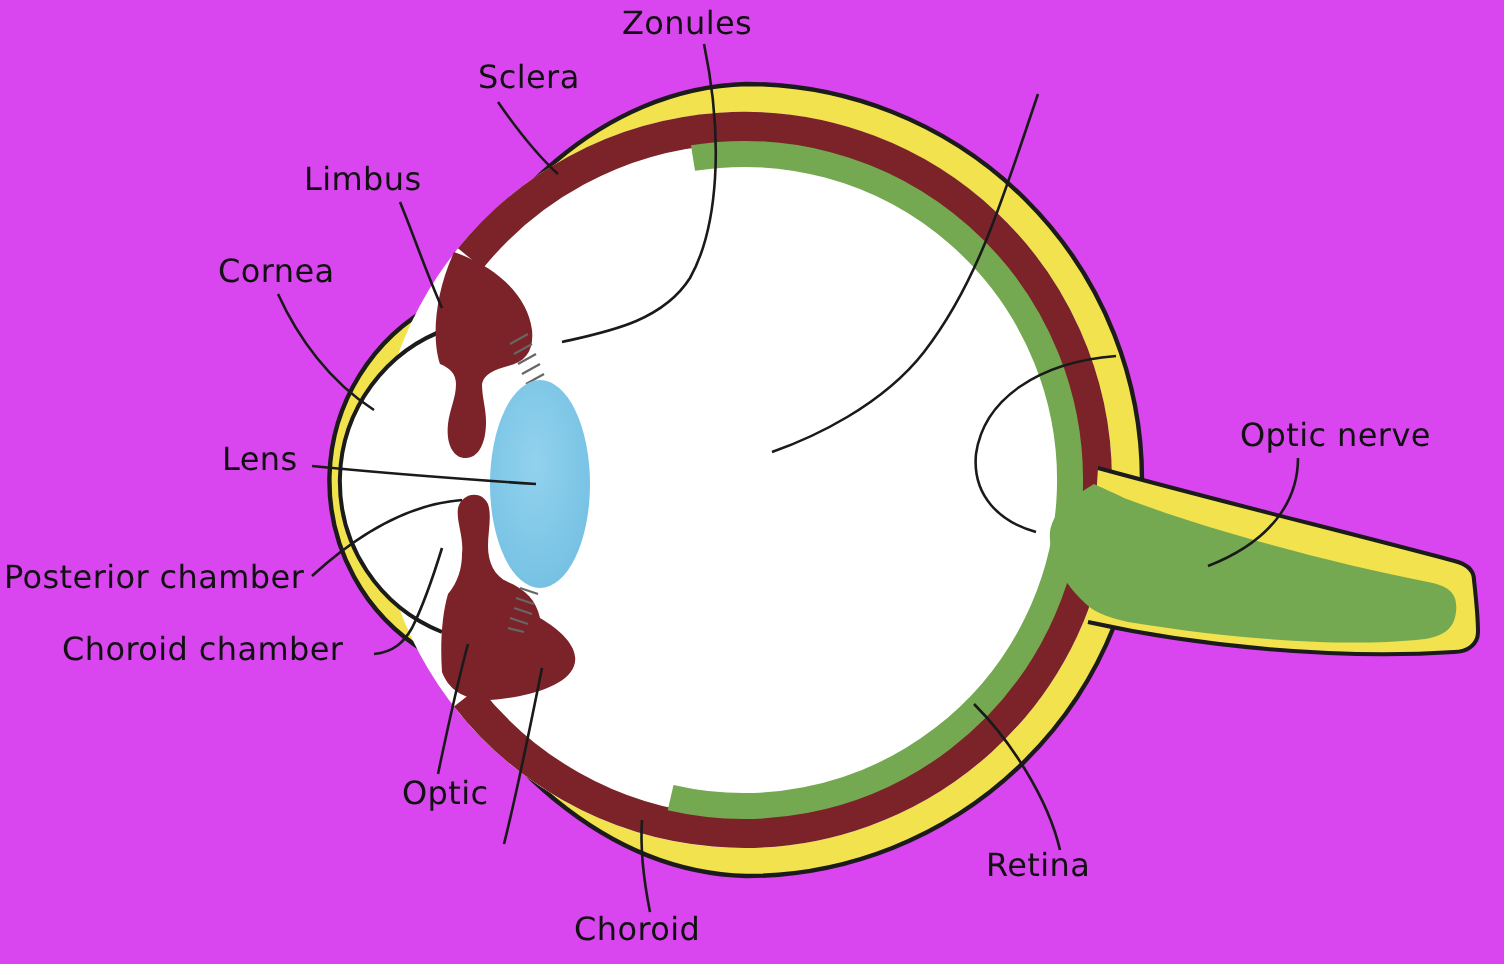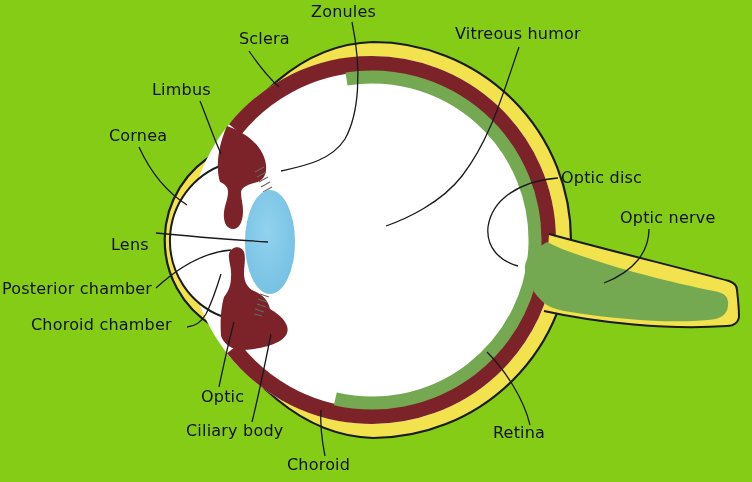--- a/index.html
+++ b/index.html
@@ -1,26 +1,26 @@
 <!DOCTYPE html>
 <html><head>
 <meta charset="utf-8">
 <style>
   html,body{margin:0;padding:0;background:#fff;}
-  .stage{position:relative;width:752px;height:482px;background:#84cc16;overflow:hidden;
+  .stage{position:relative;width:752px;height:482px;background:#d946ef;overflow:hidden;
          font-family:"DejaVu Sans","Liberation Sans",sans-serif;}
   .stage svg{position:absolute;left:0;top:0;}
   .lbl{position:absolute;font-size:16px;line-height:18px;color:#111;white-space:nowrap;
        letter-spacing:0.2px;}
   .lbl-zonules{left:311px;top:3px;}
   .lbl-sclera{left:219px;top:30px;margin-left:20px;}
   .lbl-vitreous{left:455px;top:25px;}
   .lbl-limbus{left:152px;top:81px;}
   .lbl-cornea{left:109px;top:127px;text-align:center;}
-  .lbl-lens{left:111px;top:236px;}
+  .lbl-lens{left:111px;top:221px;}
   .lbl-optic-disc{left:561px;top:169px;}
   .lbl-optic-nerve{left:604px;top:209px;margin-left:16px;}
   .lbl-posterior{left:2px;top:280px;}
   .lbl-anterior{left:31px;top:316px;}
   .lbl-iris{left:201px;top:388px;}
   .lbl-ciliary{left:186px;top:422px;}
   .lbl-choroid{left:287px;top:456px;}
   .lbl-retina{left:493px;top:424px;}
 </style>
 </head>
@@ -118,25 +118,22 @@
       <path d="M 187,327 C 197,326 202,321 206,314 C 212,302 217,287 221,274"></path>
       <path d="M 219,387 C 223,368 228,344 234,322"></path>
       <path d="M 252,422 C 258,398 265,364 271,334"></path>
       <path d="M 325,456 C 322,441 320,425 321,410"></path>
       <path d="M 530,425 C 524,399 505,370 487,352"></path>
     </g>
   </svg>
 
   <div class="lbl lbl-zonules">Zonules</div>
   <div class="lbl lbl-sclera">Sclera</div>
-  <div class="lbl lbl-vitreous">Vitreous humor</div>
   <div class="lbl lbl-limbus">Limbus</div>
   <div class="lbl lbl-cornea">Cornea</div>
   <div class="lbl lbl-lens">Lens</div>
-  <div class="lbl lbl-optic-disc">Optic disc</div>
   <div class="lbl lbl-optic-nerve">Optic nerve</div>
   <div class="lbl lbl-posterior">Posterior chamber</div>
   <div class="lbl lbl-anterior">Choroid chamber</div>
   <div class="lbl lbl-iris">Optic</div>
-  <div class="lbl lbl-ciliary">Ciliary body</div>
   <div class="lbl lbl-choroid">Choroid</div>
   <div class="lbl lbl-retina">Retina</div>
 </div>
 
 </body></html>

